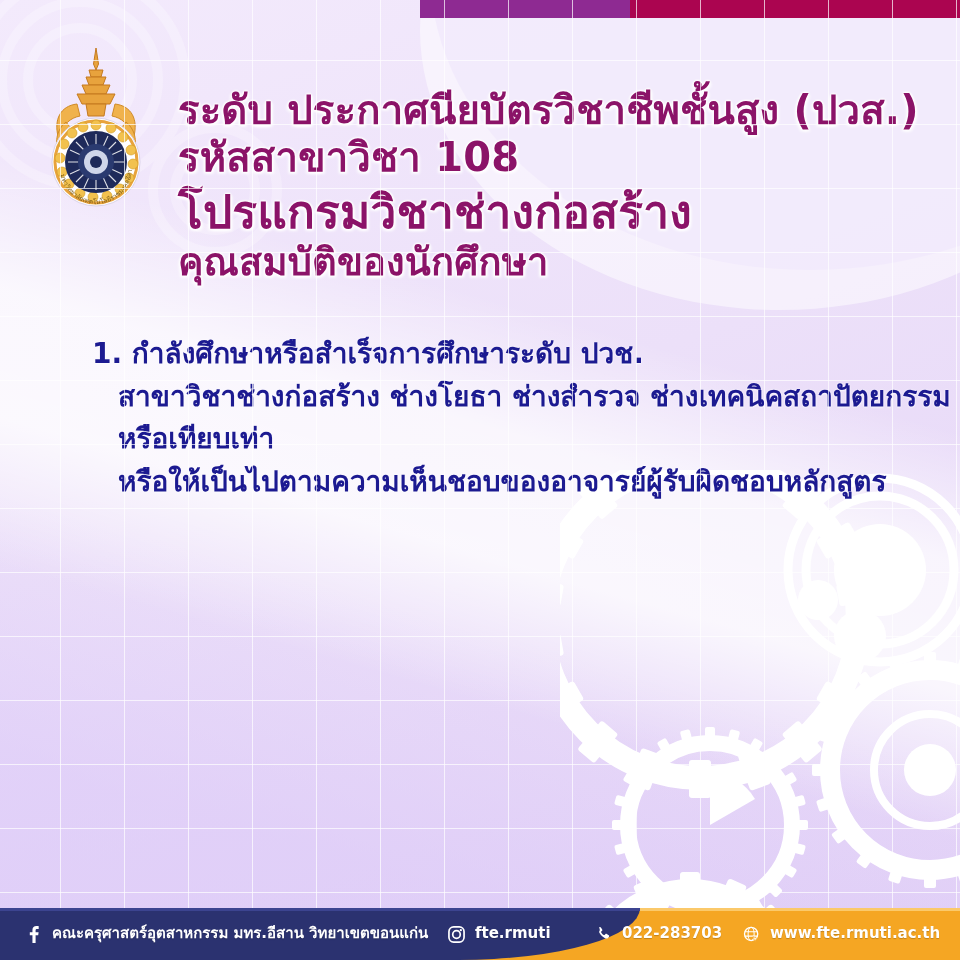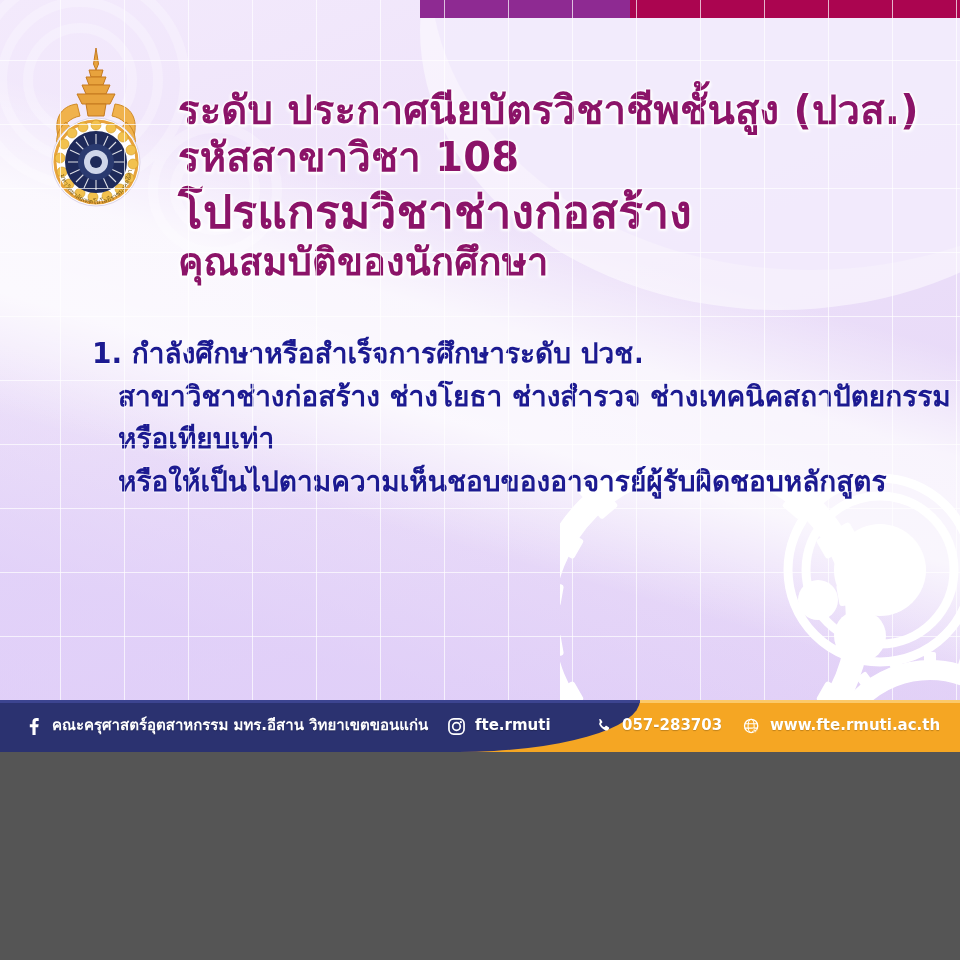--- a/index.html
+++ b/index.html
@@ -1,20 +1,20 @@
 <!DOCTYPE html>
 <html lang="th"><head>
 <meta charset="utf-8">
 <title>RMUTI Poster</title>
 <style>
   * { margin:0; padding:0; box-sizing:border-box; }
   html,body { background:#555; }
   .poster{
     position:relative;
-    width:960px; height:752px;
+    width:960px; height:960px;
     overflow:hidden;
     background:#ede0fa;
     font-family:"DejaVu Sans","Liberation Sans",sans-serif;
     -webkit-font-smoothing:antialiased;
   }
 
   
   .bg-base{
     position:absolute; inset:0;
     background:linear-gradient(160deg,#f3eafc 0%,#ece0f9 45%,#e3d2f7 100%);
@@ -404,21 +404,21 @@
       </span>
       <span class="ftxt">fte.rmuti</span>
     </div>
 
     <div class="f-item f-ph">
       <span class="f-icon">
         <svg width="16" height="16" viewBox="0 0 16 16">
             <path fill="#fff" d="M3.2 1.3c.5-.5 1.3-.4 1.7.2l1.3 1.9c.3.5.2 1.1-.2 1.5l-.8.7c-.2.2-.2.4-.1.6.4 1 1.9 2.5 2.9 2.9.2.1.4.1.6-.1l.7-.8c.4-.4 1-.5 1.5-.2l1.9 1.3c.6.4.7 1.2.2 1.7l-.9.9c-.7.7-1.7.9-2.6.5C6.8 11.3 4.7 9.2 3.4 6.8c-.4-.9-.2-1.9.5-2.6z"></path>
           </svg>
       </span>
-      <span class="ftxt">057-283703</span>
+      <span class="ftxt">022-283703</span>
     </div>
 
     <div class="f-item f-web">
       <span class="f-icon">
         <svg width="17" height="17" viewBox="0 0 18 18">
           <circle cx="8.6" cy="8.4" r="7" fill="none" stroke="#fff" stroke-width="1.4"></circle>
           <ellipse cx="8.6" cy="8.4" rx="3.2" ry="7" fill="none" stroke="#fff" stroke-width="1.1"></ellipse>
           <path d="M1.9 6.1h13.4M1.9 10.7h13.4" stroke="#fff" stroke-width="1.1" fill="none"></path>
           <path d="M10.6 11.2l5.2 2.3-2.2.7-.8 2.2z" fill="#fff" stroke="#f5a623" stroke-width=".7"></path>
         </svg>

